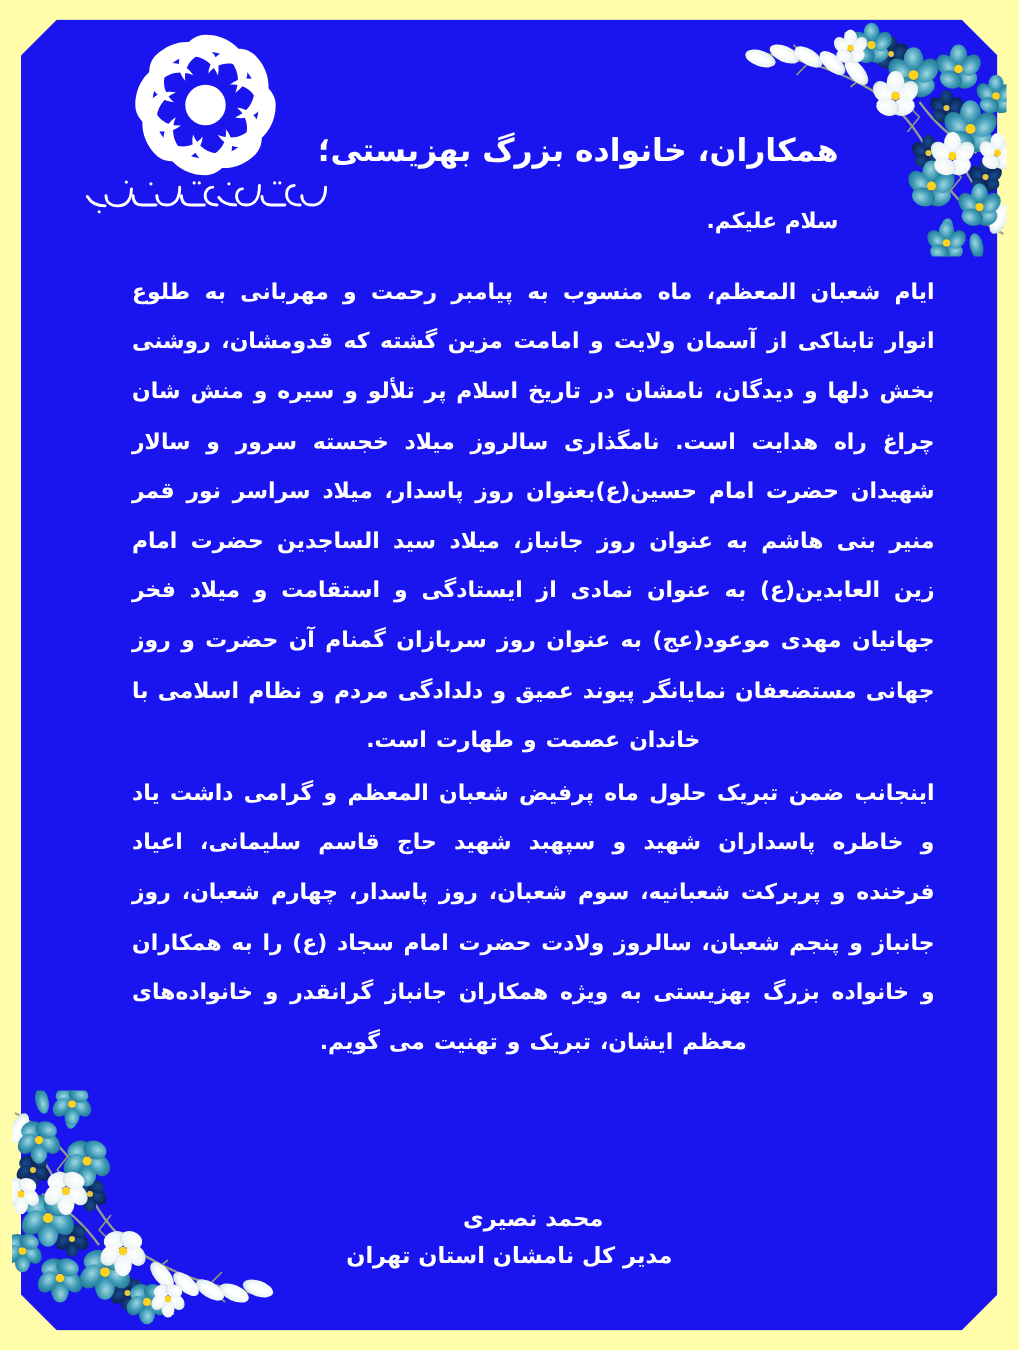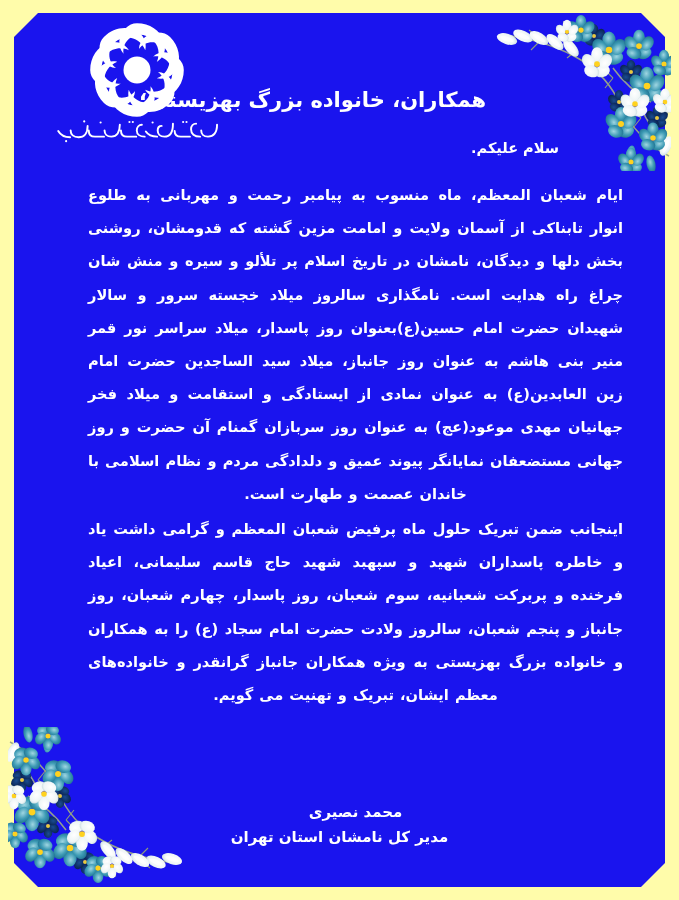--- a/index.html
+++ b/index.html
@@ -88,21 +88,21 @@
     width: 679px;
     height: 900px;
     direction: rtl;
   }
 
   #title {
     position: absolute;
     top: 88px;
     right: 120px;
     width: 420px;
-    text-align: left;
+    text-align: right;
     color: #ffffff;
     font-size: 21px;
     font-weight: bold;
     letter-spacing: 0px;
   }
 
   #greeting {
     position: absolute;
     top: 140px;
     right: 120px;

